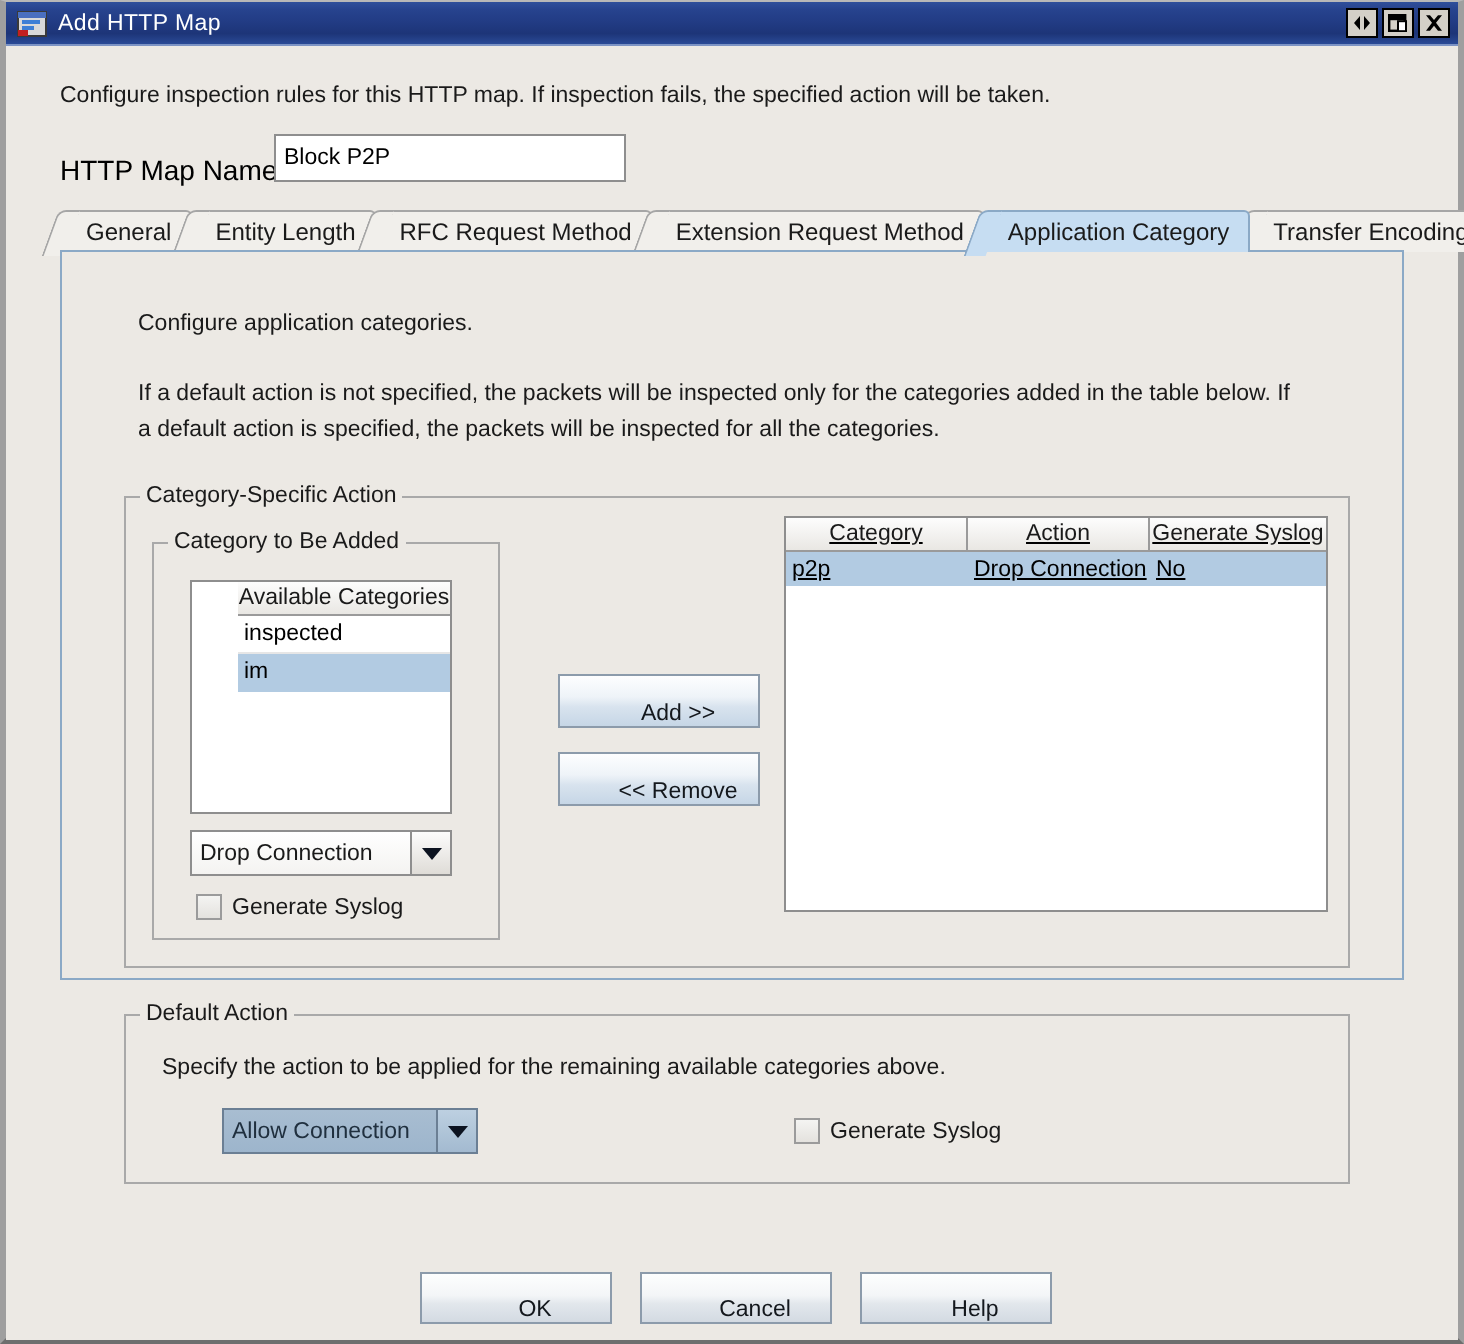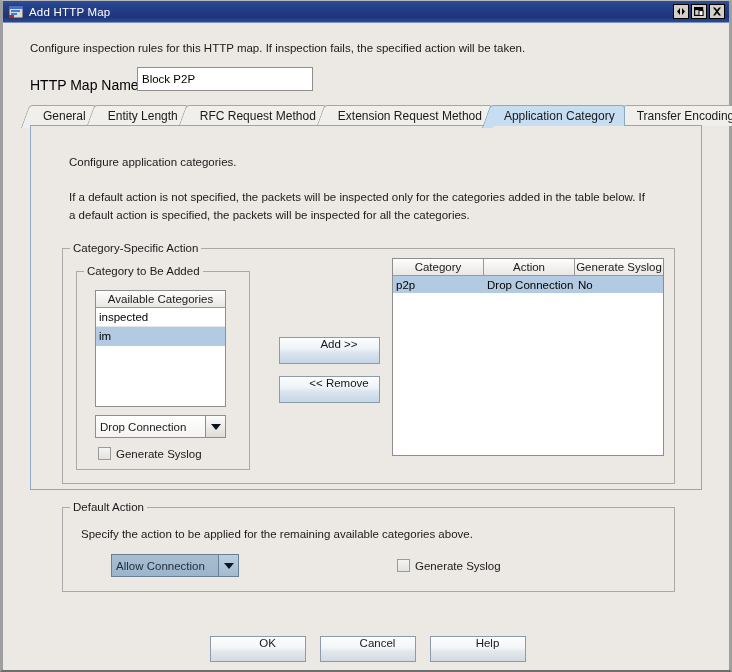--- a/index.html
+++ b/index.html
@@ -253,21 +253,21 @@
     border-right: 5px solid transparent;
     border-top: 6px solid #0c1320;
   }
 
   
   .btn {
     position: absolute;
     background: linear-gradient(to bottom, #fdfeff 0%, #eef3f8 42%, #d8e3ee 62%, #c6d6e6 100%);
     border: 1px solid #8c9bab;
     display: flex;
-    align-items: flex-start;
+    align-items: flex-end;
     justify-content: center;
     font-size: 11.5px;
     color: #14181d;
     cursor: default;
     white-space: nowrap;
     padding-left: 19px;
   }
   .btn.plainbtn {
     background: linear-gradient(to bottom, #fdfefe 0%, #f3f5f7 45%, #e2e7ec 62%, #d3dae2 100%);
     border: 1px solid #8c9bab;
@@ -407,21 +407,21 @@
       <div class="panel-text" style="left:38px; top:30px;">Configure application categories.</div>
       <div class="panel-text" style="left:38px; top:65px;">If a default action is not specified, the packets will be inspected only for the categories added in the table below. If</div>
       <div class="panel-text" style="left:38px; top:83px;">a default action is specified, the packets will be inspected for all the categories.</div>
 
       <div class="group" style="left:31px; top:122px; width:613px; height:236px;">
         <span class="legend">Category-Specific Action</span>
 
         <div class="group" style="left:13px; top:22px; width:174px; height:199px;">
           <span class="legend">Category to Be Added</span>
 
-          <div class="listbox" style="left:18px; top:18px; width:131px; height:117px;">
+          <div class="listbox" style="left:18px; top:18px; width:131px; height:117px;padding-left:23px;">
             <div class="list-header">Available Categories</div>
             <div class="list-row">inspected</div>
             <div class="list-row selected">im</div>
           </div>
 
           <div class="combo" style="left:18px; top:143px; width:131px;">
             <span class="combo-text">Drop Connection</span>
             <span class="combo-arrow">
               <span class="arrow-glyph"></span>
             </span>
@@ -433,21 +433,21 @@
           </div>
         </div>
 
         <div class="btn" style="left:216px; top:88px; width:101px; height:27px;">
           <span>Add &gt;&gt;</span>
         </div>
         <div class="btn" style="left:216px; top:127px; width:101px; height:27px;">
           <span>&lt;&lt; Remove</span>
         </div>
 
-        <div class="table" style="left:329px; top:9px; width:272px; height:198px;">
+        <div class="table" style="left:329px; top:9px; width:272px; height:198px;text-decoration:underline;">
           <div class="thead">
             <div class="th" style="width:91px;">Category</div>
             <div class="th" style="width:91px;">Action</div>
             <div class="th" style="width:88px;">Generate Syslog</div>
           </div>
           <div class="trow">
             <div class="td" style="width:91px;">p2p</div>
             <div class="td" style="width:91px;">Drop Connection</div>
             <div class="td" style="width:88px;">No</div>
           </div>

